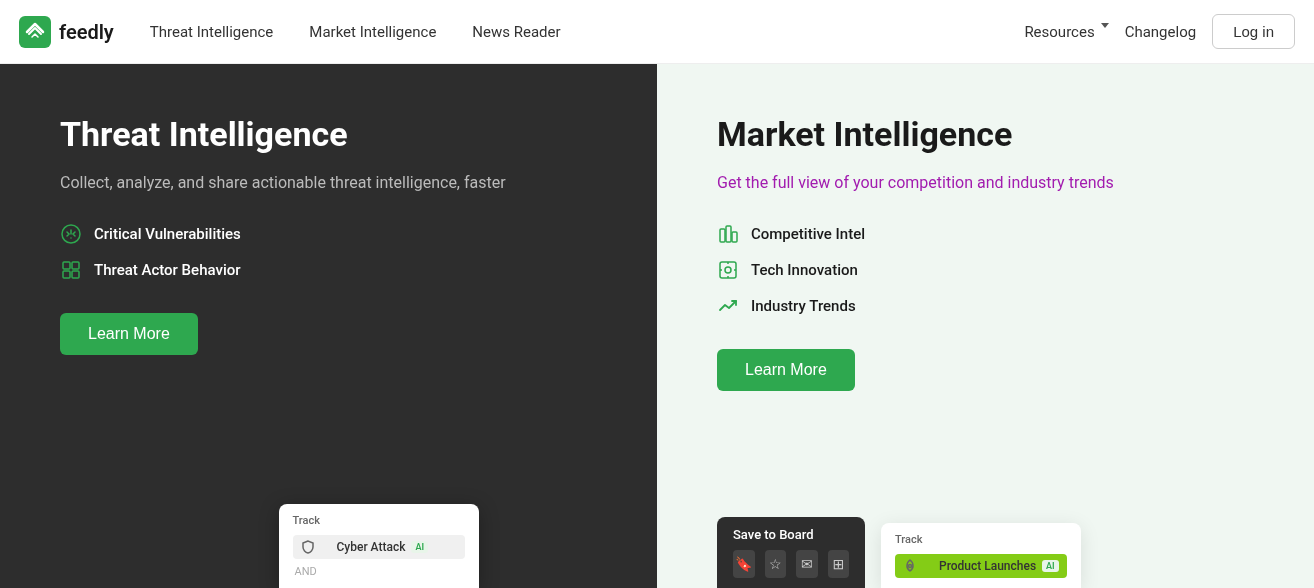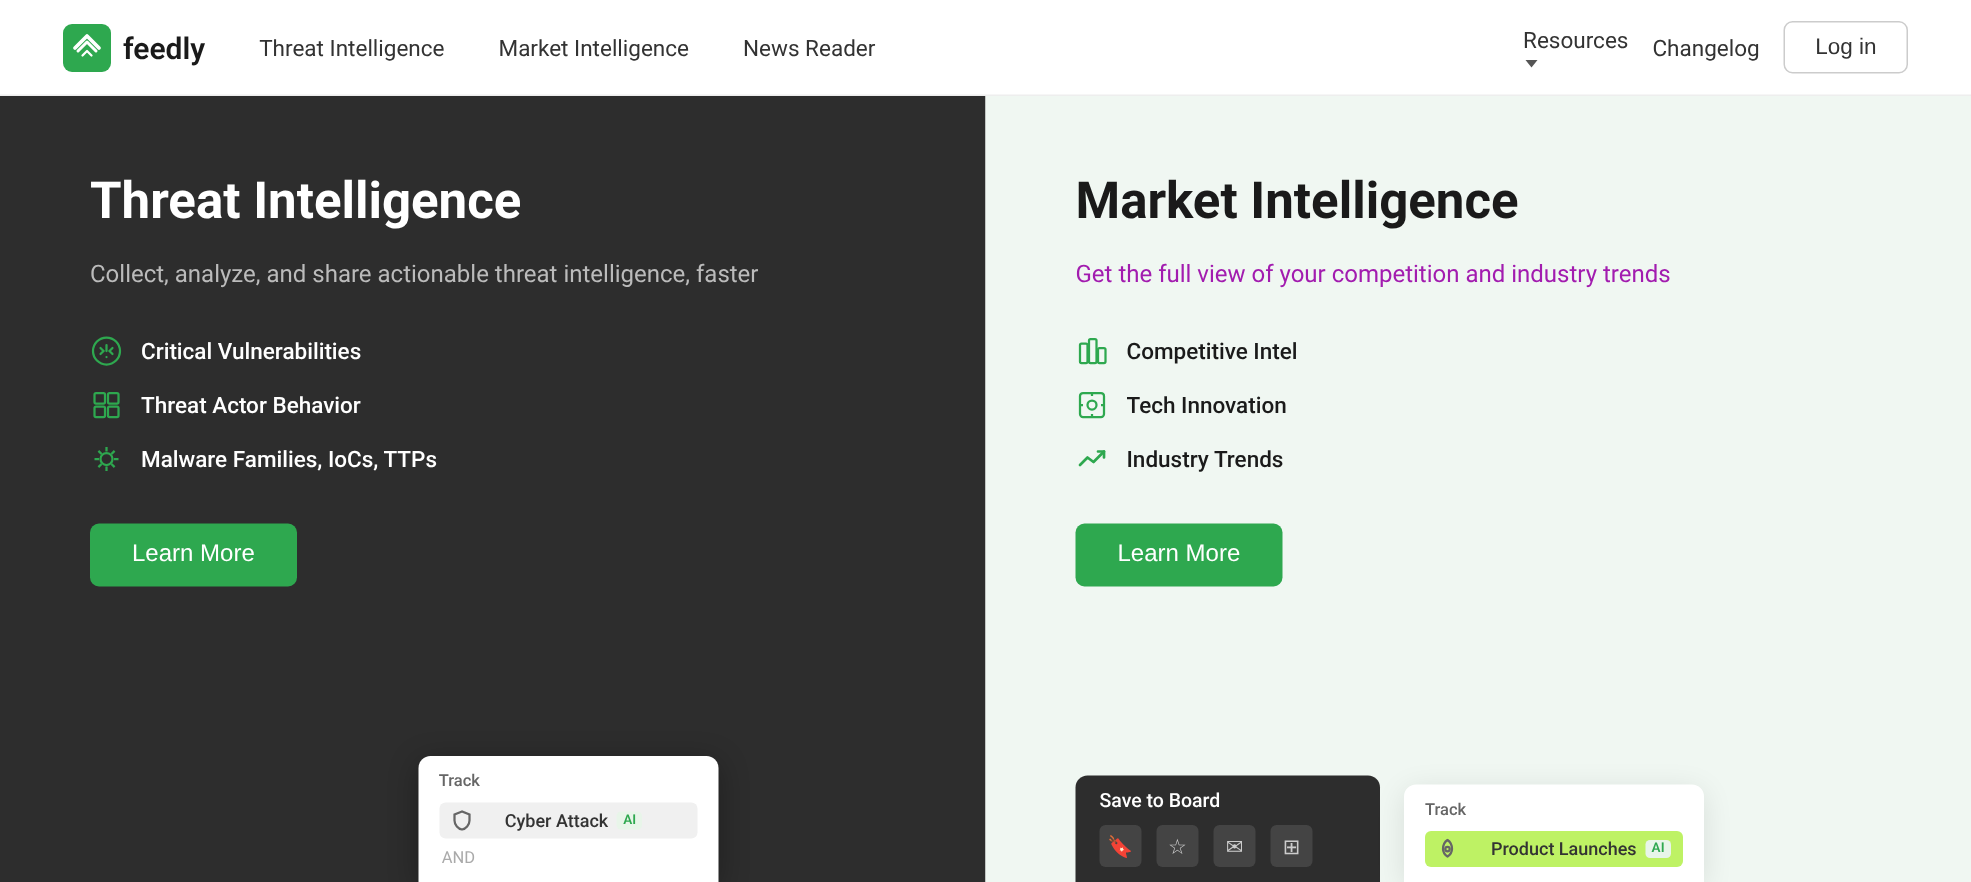--- a/index.html
+++ b/index.html
@@ -3,21 +3,21 @@
   <meta charset="utf-8">
   <style>
     * { margin: 0; padding: 0; box-sizing: border-box; }
     body { font-family: -apple-system, BlinkMacSystemFont, 'Segoe UI', Roboto, sans-serif; background: #fff; overflow-x: hidden; }
 
     
     .navbar {
       display: flex;
       align-items: center;
       justify-content: space-between;
-      padding: 0 42px;
+      padding: 0 19px;
       height: 64px;
       background: #fff;
       border-bottom: 1px solid #eee;
       position: relative;
       z-index: 100;
     }
     .navbar-left {
       display: flex;
       align-items: center;
       gap: 36px;
@@ -47,21 +47,20 @@
       align-items: center;
       gap: 16px;
     }
     .resources-btn {
       display: flex;
       align-items: flex-start;
       gap: 4px;
       font-size: 15px;
       color: #333;
       cursor: pointer;
-      flex-direction: column;
     }
     .changelog-link {
       font-size: 15px;
       color: #333;
       cursor: pointer;
     }
     .login-btn {
       padding: 8px 20px;
       border: 1px solid #ccc;
       border-radius: 6px;
@@ -270,21 +269,21 @@
       align-items: flex-end;
       gap: 16px;
     }
     .save-board-card {
       background: #2d2d2d;
       border-radius: 8px 8px 0 0;
       padding: 10px 16px;
       display: flex;
       flex-direction: column;
       gap: 8px;
-      width: 203px;
+      width: 148px;
     }
     .save-board-title {
       color: #fff;
       font-size: 13px;
       font-weight: 500;
     }
     .save-board-icons {
       display: flex;
       gap: 10px;
     }
@@ -309,21 +308,21 @@
     .track-card-right-title {
       font-size: 11px;
       color: #666;
       margin-bottom: 8px;
       font-weight: 500;
     }
     .track-card-right-item {
       display: flex;
       align-items: center;
       gap: 6px;
-      background: #bef264;
+      background: #84cc16;
       border-radius: 4px;
       padding: 5px 8px;
     }
     .rocket-icon {
       width: 14px;
       height: 14px;
       color: #666;
     }
 
     
@@ -382,28 +381,20 @@
         <span>Critical Vulnerabilities</span>
       </li>
       <li class="feature-item">
         <svg class="feature-icon" viewBox="0 0 22 22" fill="none" stroke="currentColor" stroke-width="1.5">
           <rect x="3" y="3" width="7" height="7" rx="1"></rect>
           <rect x="12" y="3" width="7" height="7" rx="1"></rect>
           <rect x="3" y="12" width="7" height="7" rx="1"></rect>
           <rect x="12" y="12" width="7" height="7" rx="1"></rect>
         </svg>
         <span>Threat Actor Behavior</span>
-      </li>
-      <li class="feature-item">
-        <svg class="feature-icon" viewBox="0 0 22 22" fill="none" stroke="currentColor" stroke-width="1.5">
-          <circle cx="11" cy="11" r="4"></circle>
-          <path d="M11 3v3M11 16v3M3 11h3M16 11h3"></path>
-          <path d="M5.6 5.6l2.1 2.1M14.3 14.3l2.1 2.1M5.6 16.4l2.1-2.1M14.3 7.7l2.1-2.1"></path>
-        </svg>
-        <span>Malware Families, IoCs, TTPs</span>
       </li>
     </ul>
 
     <button class="learn-more-btn-dark">Learn More</button>
 
     <div class="preview-area">
       <div class="track-card">
         <div class="track-card-title">Track</div>
         <div class="track-card-item">
           <svg class="shield-icon" viewBox="0 0 14 14" fill="none" stroke="#666" stroke-width="1.5">

